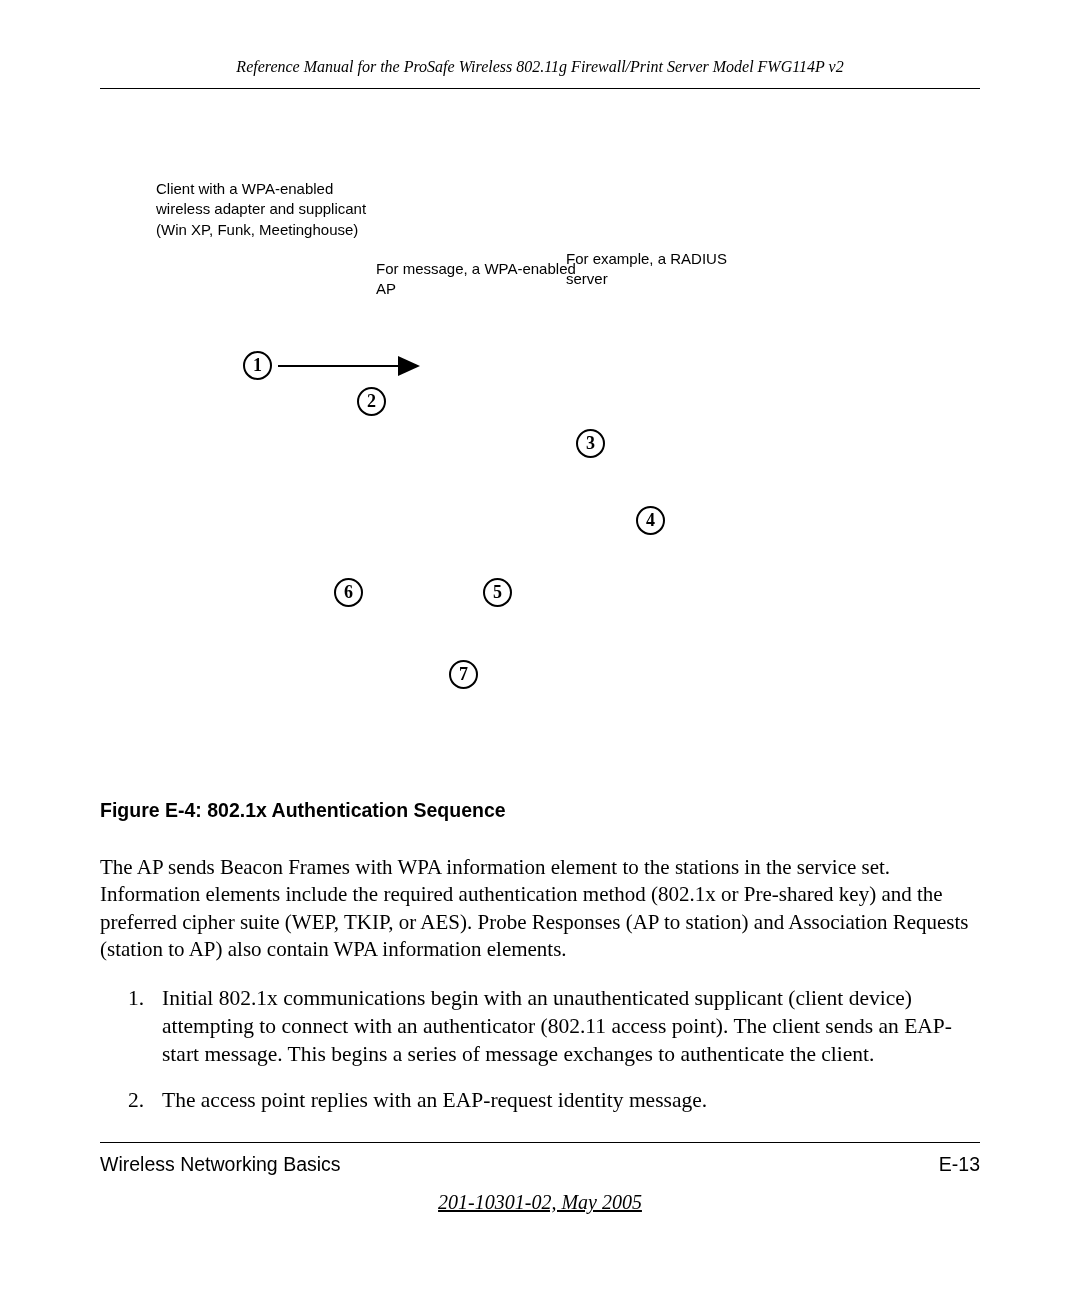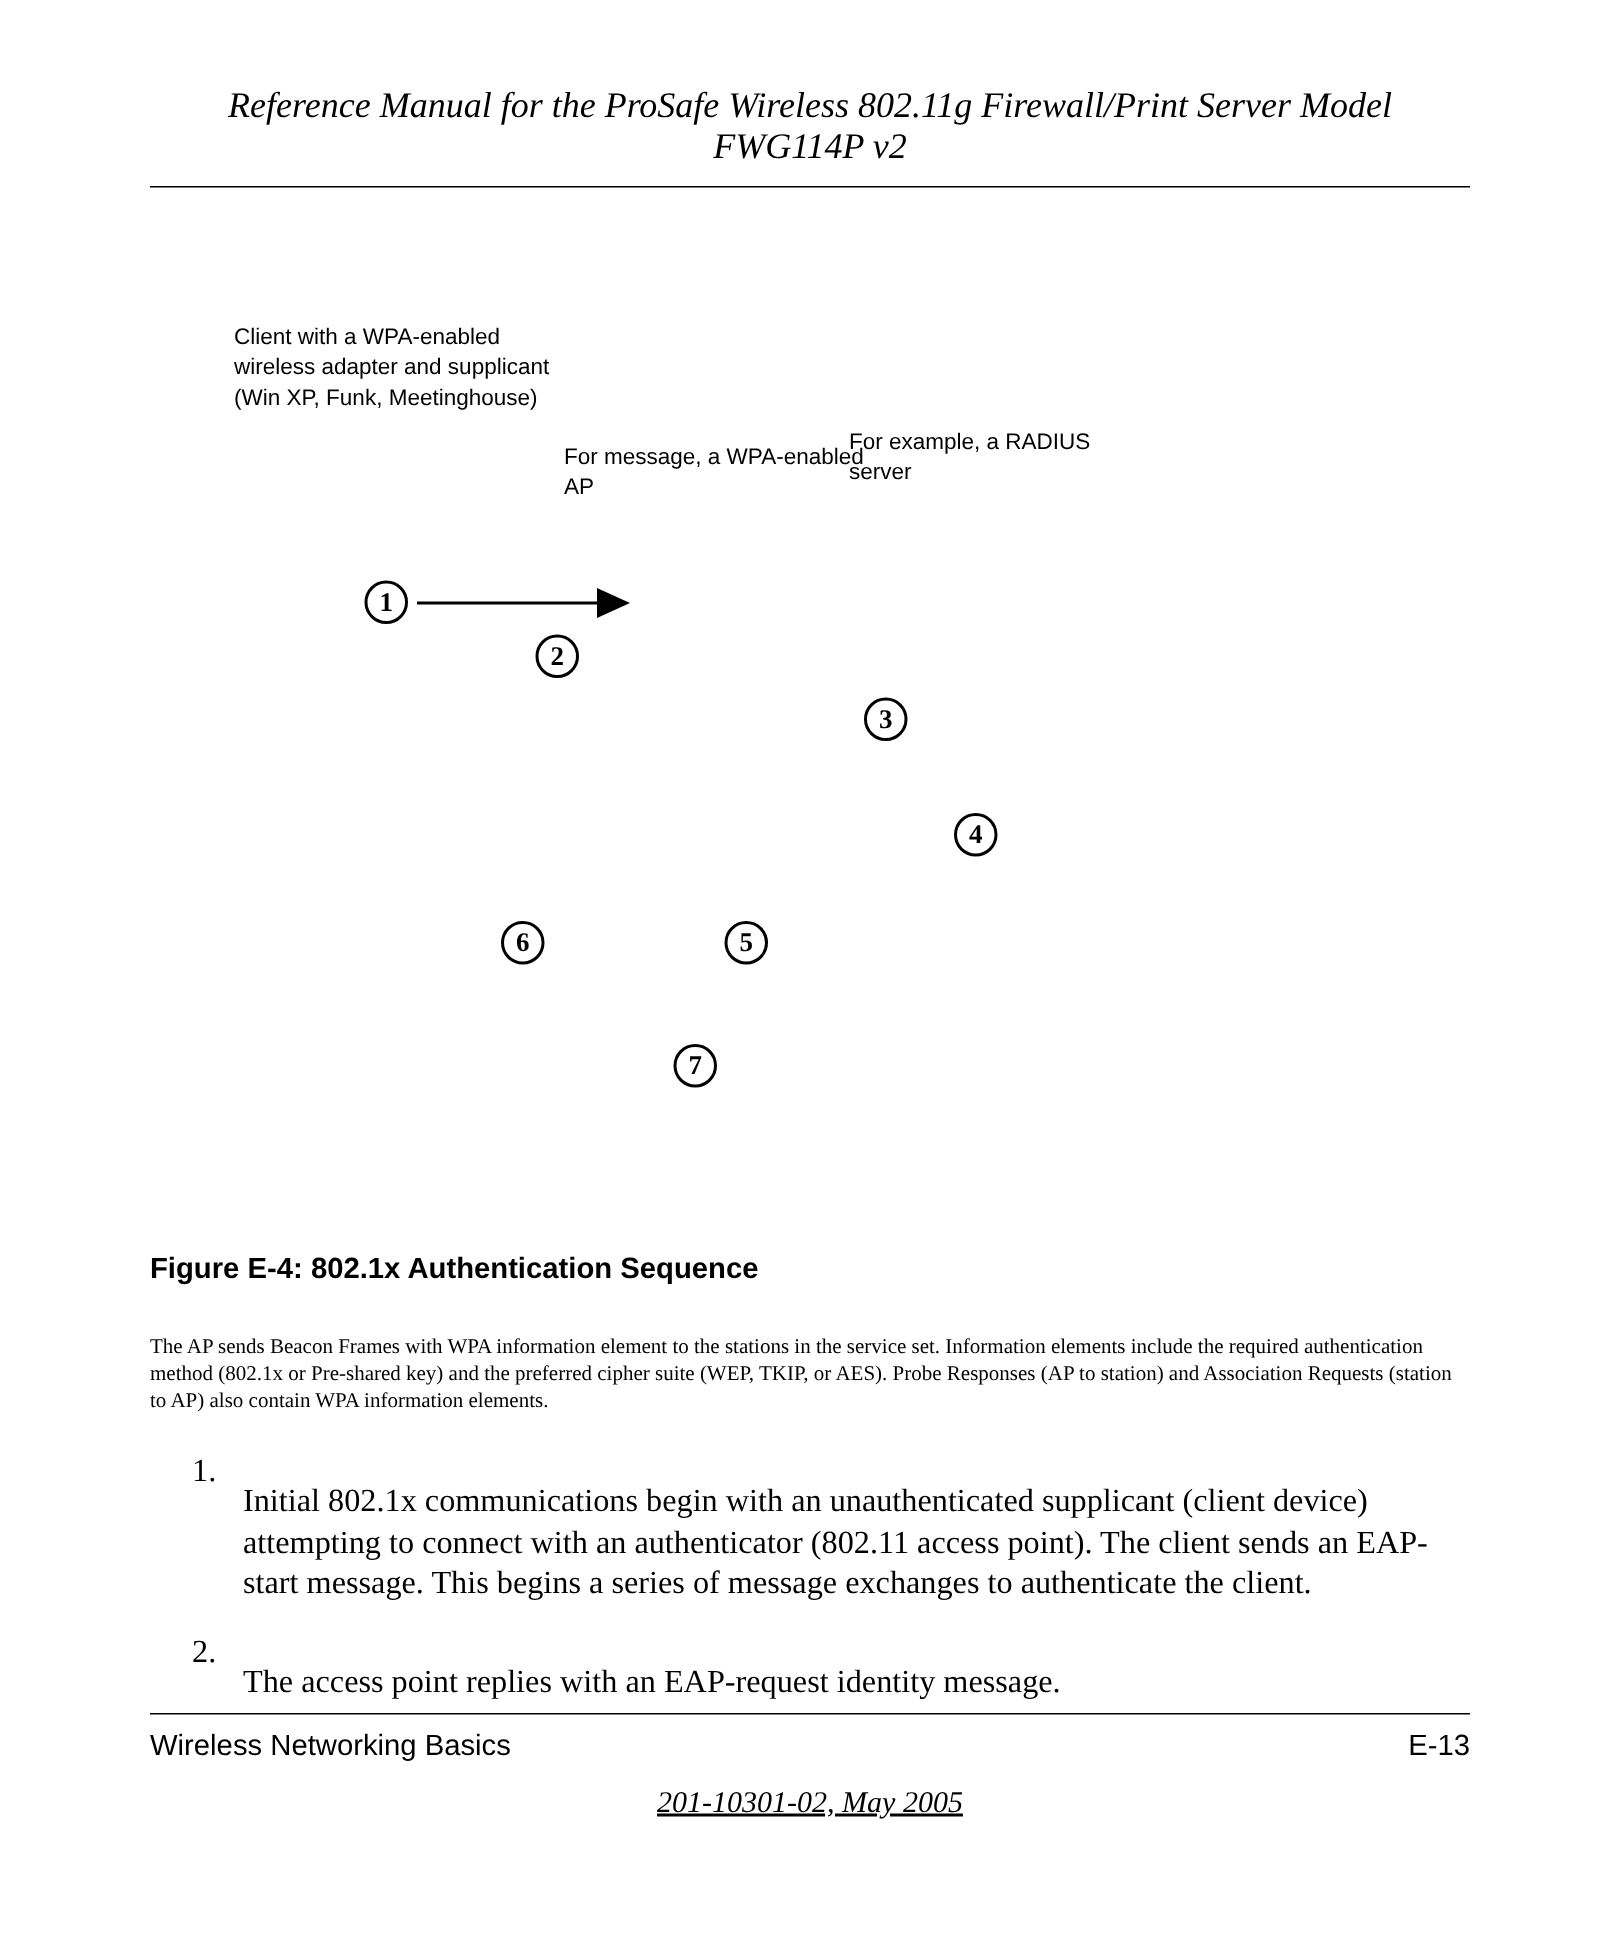--- a/index.html
+++ b/index.html
@@ -13,21 +13,21 @@
       background: #fff;
       font-family: 'Times New Roman', Times, serif;
       position: relative;
     }
     .page {
       padding: 58px 100px 0 100px;
     }
     .header {
       text-align: center;
       font-style: italic;
-      font-size: 24px;
+      font-size: 16px;
       padding-bottom: 12px;
       border-bottom: 1.5px solid #000;
       margin-bottom: 90px;
     }
     .diagram-container {
       position: relative;
       height: 580px;
       margin-bottom: 40px;
     }
     .label {
@@ -90,39 +90,38 @@
       border-top: 10px solid transparent;
       border-bottom: 10px solid transparent;
     }
     .figure-caption {
       font-family: Arial, Helvetica, sans-serif;
       font-weight: bold;
       font-size: 19.5px;
       margin-bottom: 32px;
     }
     .body-text {
-      font-size: 14px;
+      font-size: 21px;
       line-height: 1.3;
       margin-bottom: 22px;
     }
     .list {
       padding-left: 28px;
     }
     .list-item {
       display: flex;
       font-size: 21.5px;
       line-height: 1.3;
       margin-bottom: 18px;
     }
     .list-num {
       min-width: 34px;
     }
     .list-text {
       flex: 1;
-      margin-top: 20px;
     }
     .footer {
       position: absolute;
       bottom: 120px;
       left: 100px;
       right: 100px;
     }
     .footer-line {
       border-top: 1.5px solid #000;
       padding-top: 10px;

